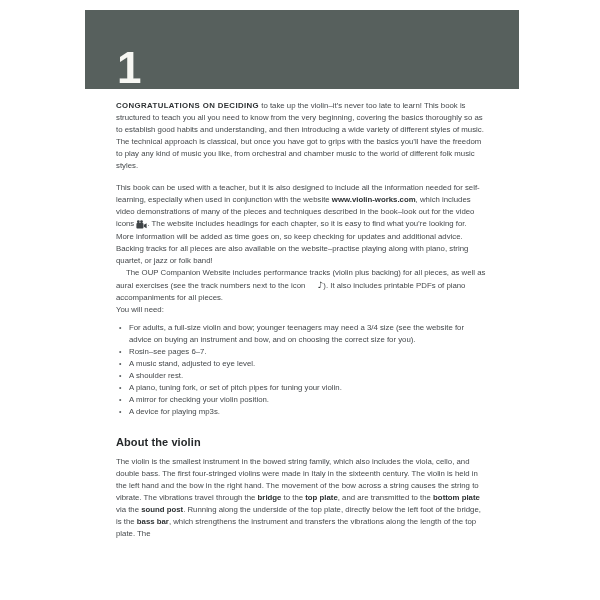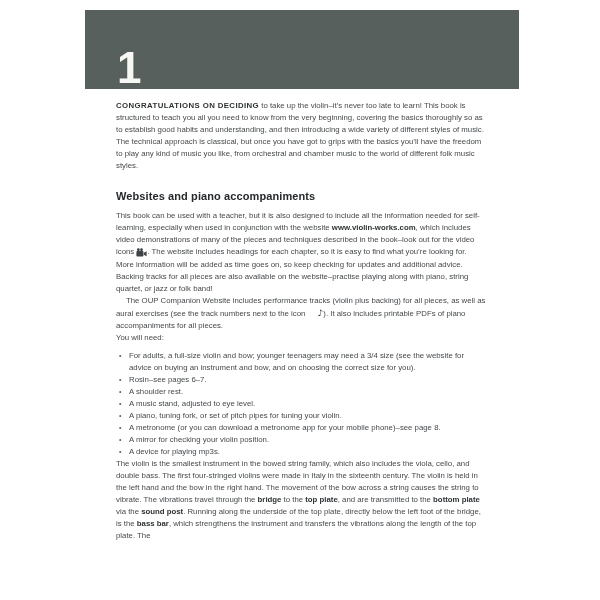--- a/index.html
+++ b/index.html
@@ -115,35 +115,34 @@
 </head>
 <body>
 
 <div class="canvas">
   <div class="page">
     <div class="chapter-band" style="background: rgb(87, 96, 93);">
       <span class="chapter-number">1</span>
     </div>
     <div class="page-body">
         <p class="gap-after"><span class="lead-caps">CONGRATULATIONS ON DECIDING</span><span> to take up the violin–it’s never too late to learn! This book is structured to teach you all you need to know from the very beginning, covering the basics thoroughly so as to establish good habits and understanding, and then introducing a wide variety of different styles of music. The technical approach is classical, but once you have got to grips with the basics you’ll have the freedom to play any kind of music you like, from orchestral and chamber music to the world of different folk music styles.</span></p>
-        <h2 class="section-heading">Websites and piano accompaniments</h2>
         <p><span>This book can be used with a teacher, but it is also designed to include all the information needed for self-learning, especially when used in conjunction with the website </span><strong>www.violin-works.com</strong><span>, which includes video demonstrations of many of the pieces and techniques described in the book–look out for the video icons </span><span class="inline-icon"><svg width="11" height="9" viewBox="0 0 14 11" fill="#3f4447" xmlns="http://www.w3.org/2000/svg">
               <circle cx="3" cy="2" r="1.8"></circle>
               <circle cx="7" cy="2" r="1.8"></circle>
               <rect x="0.5" y="3.6" width="9" height="7" rx="1.2"></rect>
               <path d="M10 5.8 L13.5 3.8 V10.4 L10 8.4 Z"></path>
             </svg></span><span>. The website includes headings for each chapter, so it is easy to find what you’re looking for. More information will be added as time goes on, so keep checking for updates and additional advice. Backing tracks for all pieces are also available on the website–practise playing along with piano, string quartet, or jazz or folk band!</span></p>
         <p class="indent"><span>The OUP Companion Website includes performance tracks (violin plus backing) for all pieces, as well as aural exercises (see the track numbers next to the icon </span><span class="inline-icon note">♪</span><span>). It also includes printable PDFs of piano accompaniments for all pieces.</span></p>
         <p><span>You will need:</span></p>
         <ul class="req-list">
           <li><span>For adults, a full-size violin and bow; younger teenagers may need a 3/4 size (see the website for advice on buying an instrument and bow, and on choosing the correct size for you).</span></li>
           <li><span>Rosin–see pages 6–7.</span></li>
+          <li><span>A music stand, adjusted to eye level.</span></li>
           <li><span>A shoulder rest.</span></li>
-          <li><span>A music stand, adjusted to eye level.</span></li>
           <li><span>A piano, tuning fork, or set of pitch pipes for tuning your violin.</span></li>
-          <li><span>A metronome (or you can download a metronome app for your mobile phone)–see page 8.</span></li>
           <li><span>A mirror for checking your violin position.</span></li>
           <li><span>A device for playing mp3s.</span></li>
         </ul>
+        <h2 class="section-heading">About the violin</h2>
         <p><span>The violin is the smallest instrument in the bowed string family, which also includes the viola, cello, and double bass. The first four-stringed violins were made in Italy in the sixteenth century. The violin is held in the left hand and the bow in the right hand. The movement of the bow across a string causes the string to vibrate. The vibrations travel through the </span><strong>bridge</strong><span> to the </span><strong>top plate</strong><span>, and are transmitted to the </span><strong>bottom plate</strong><span> via the </span><strong>sound post</strong><span>. Running along the underside of the top plate, directly below the left foot of the bridge, is the </span><strong>bass bar</strong><span>, which strengthens the instrument and transfers the vibrations along the length of the top plate. The</span></p>
       </div>
   </div>
 </div>
 
 </body></html>

